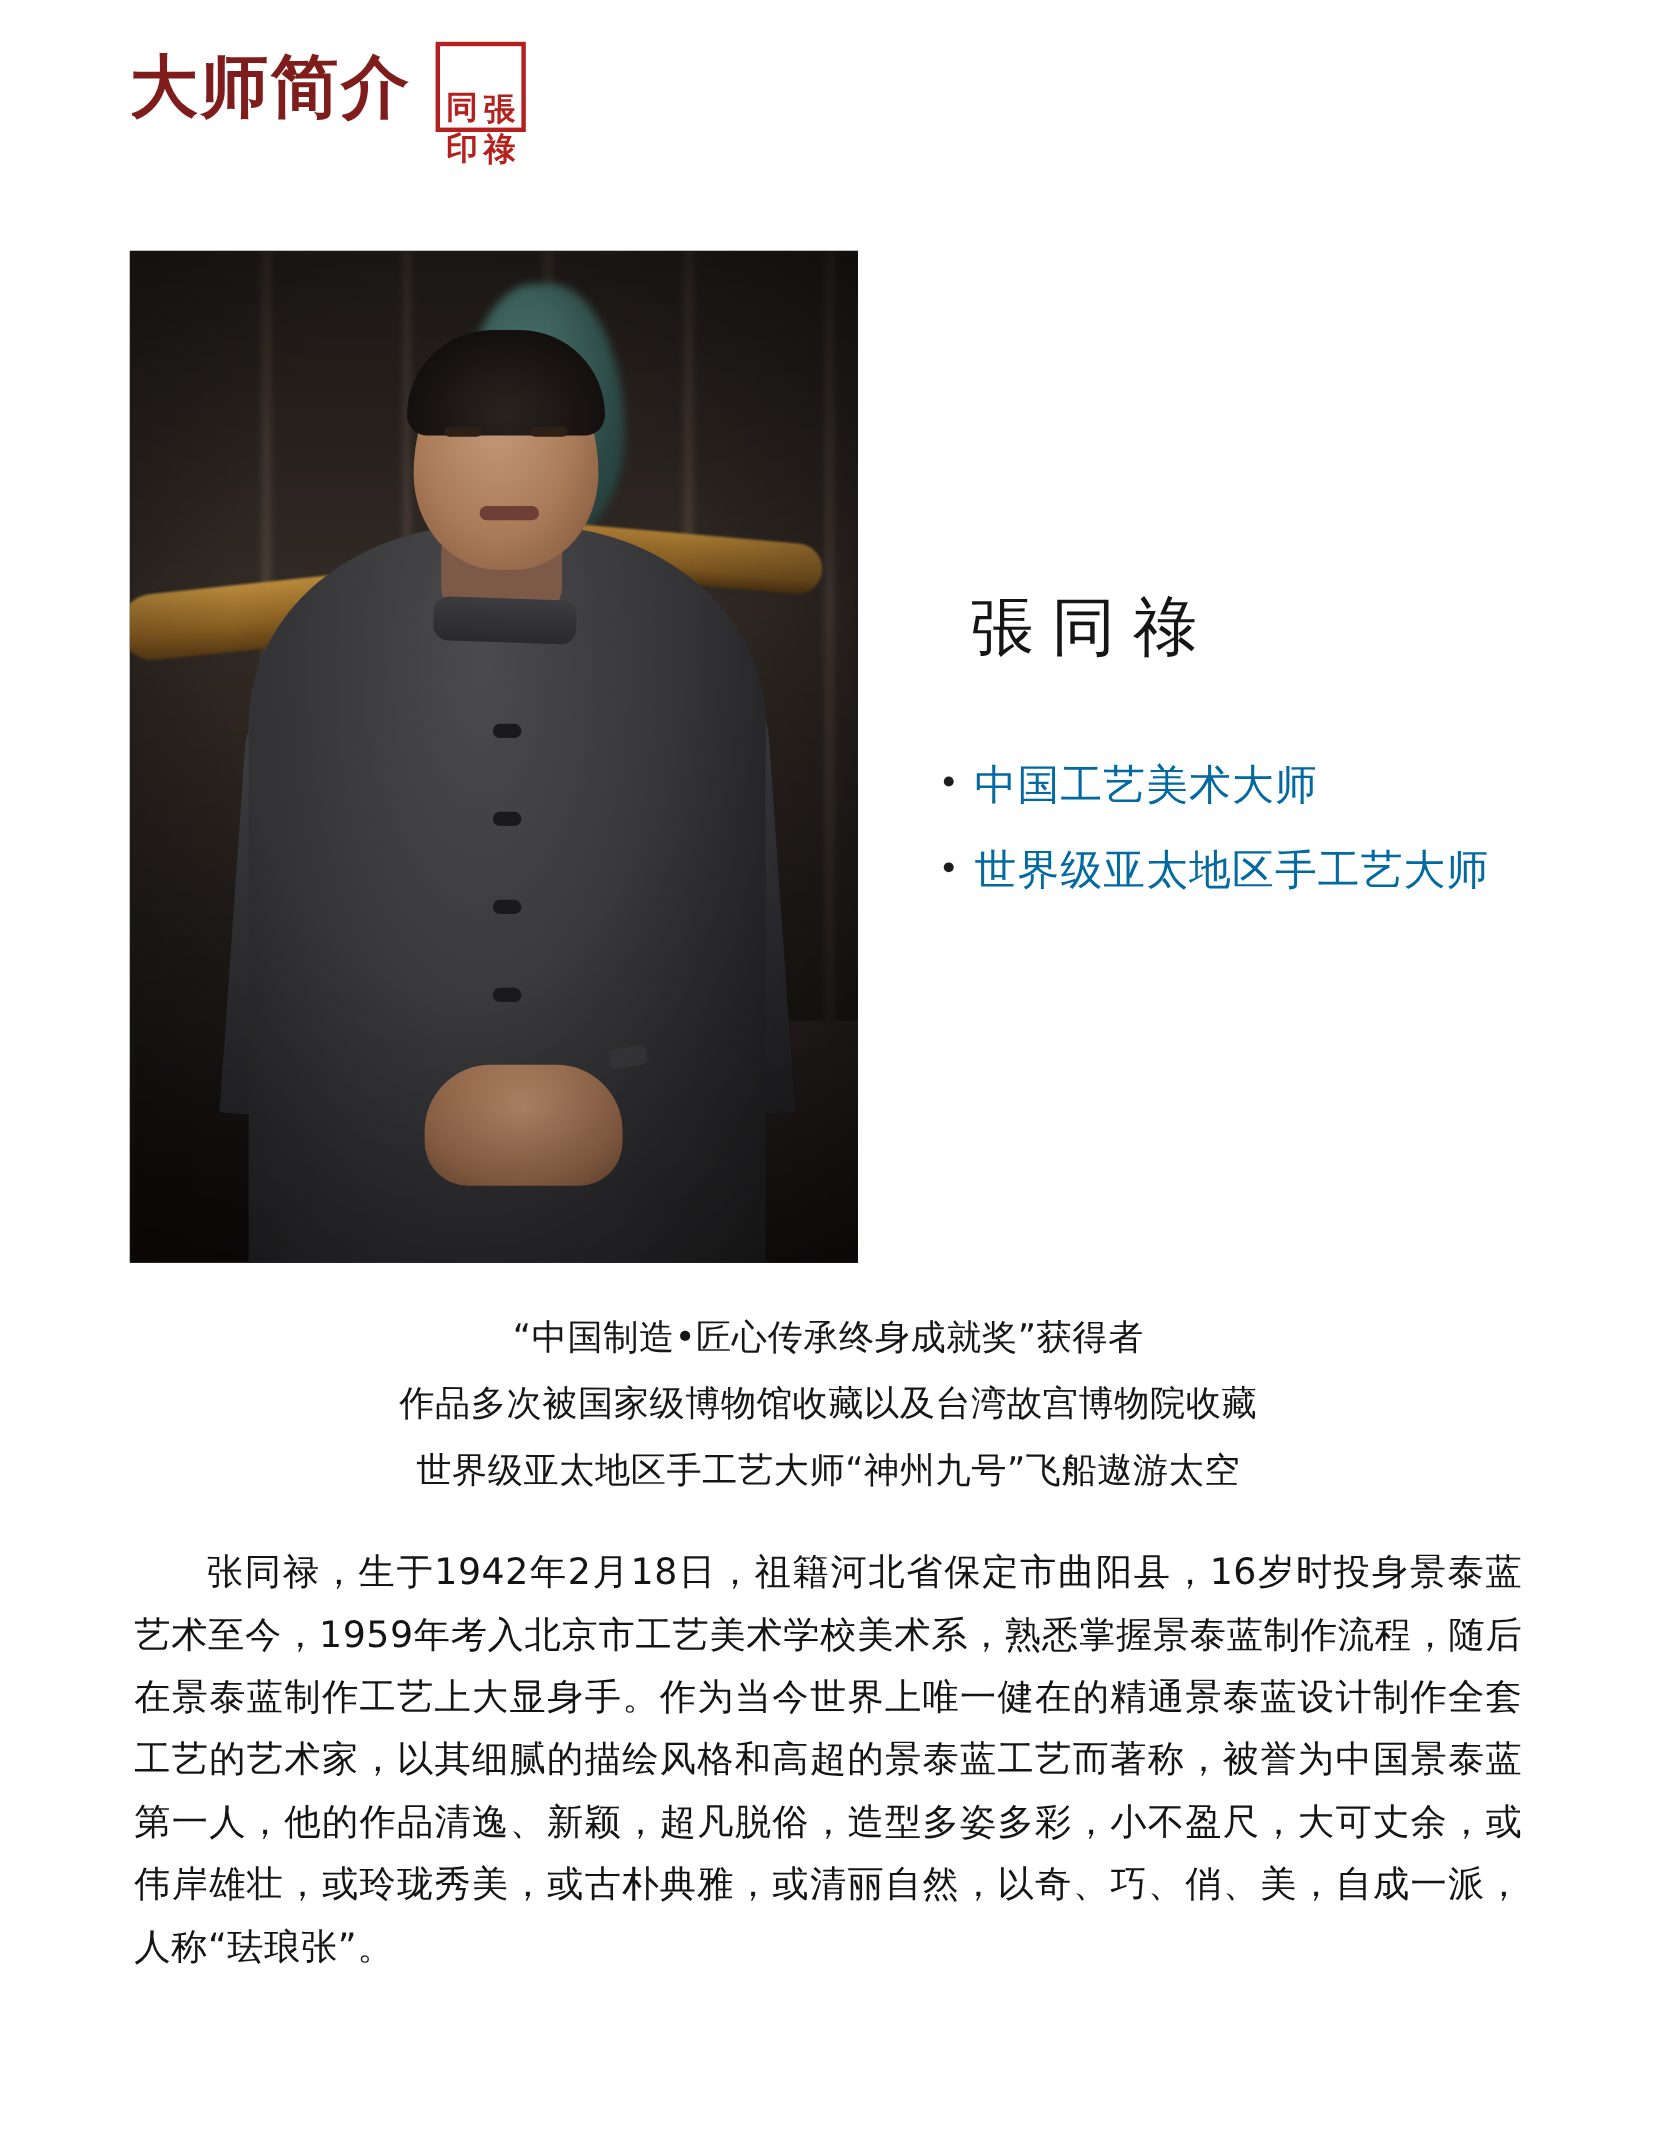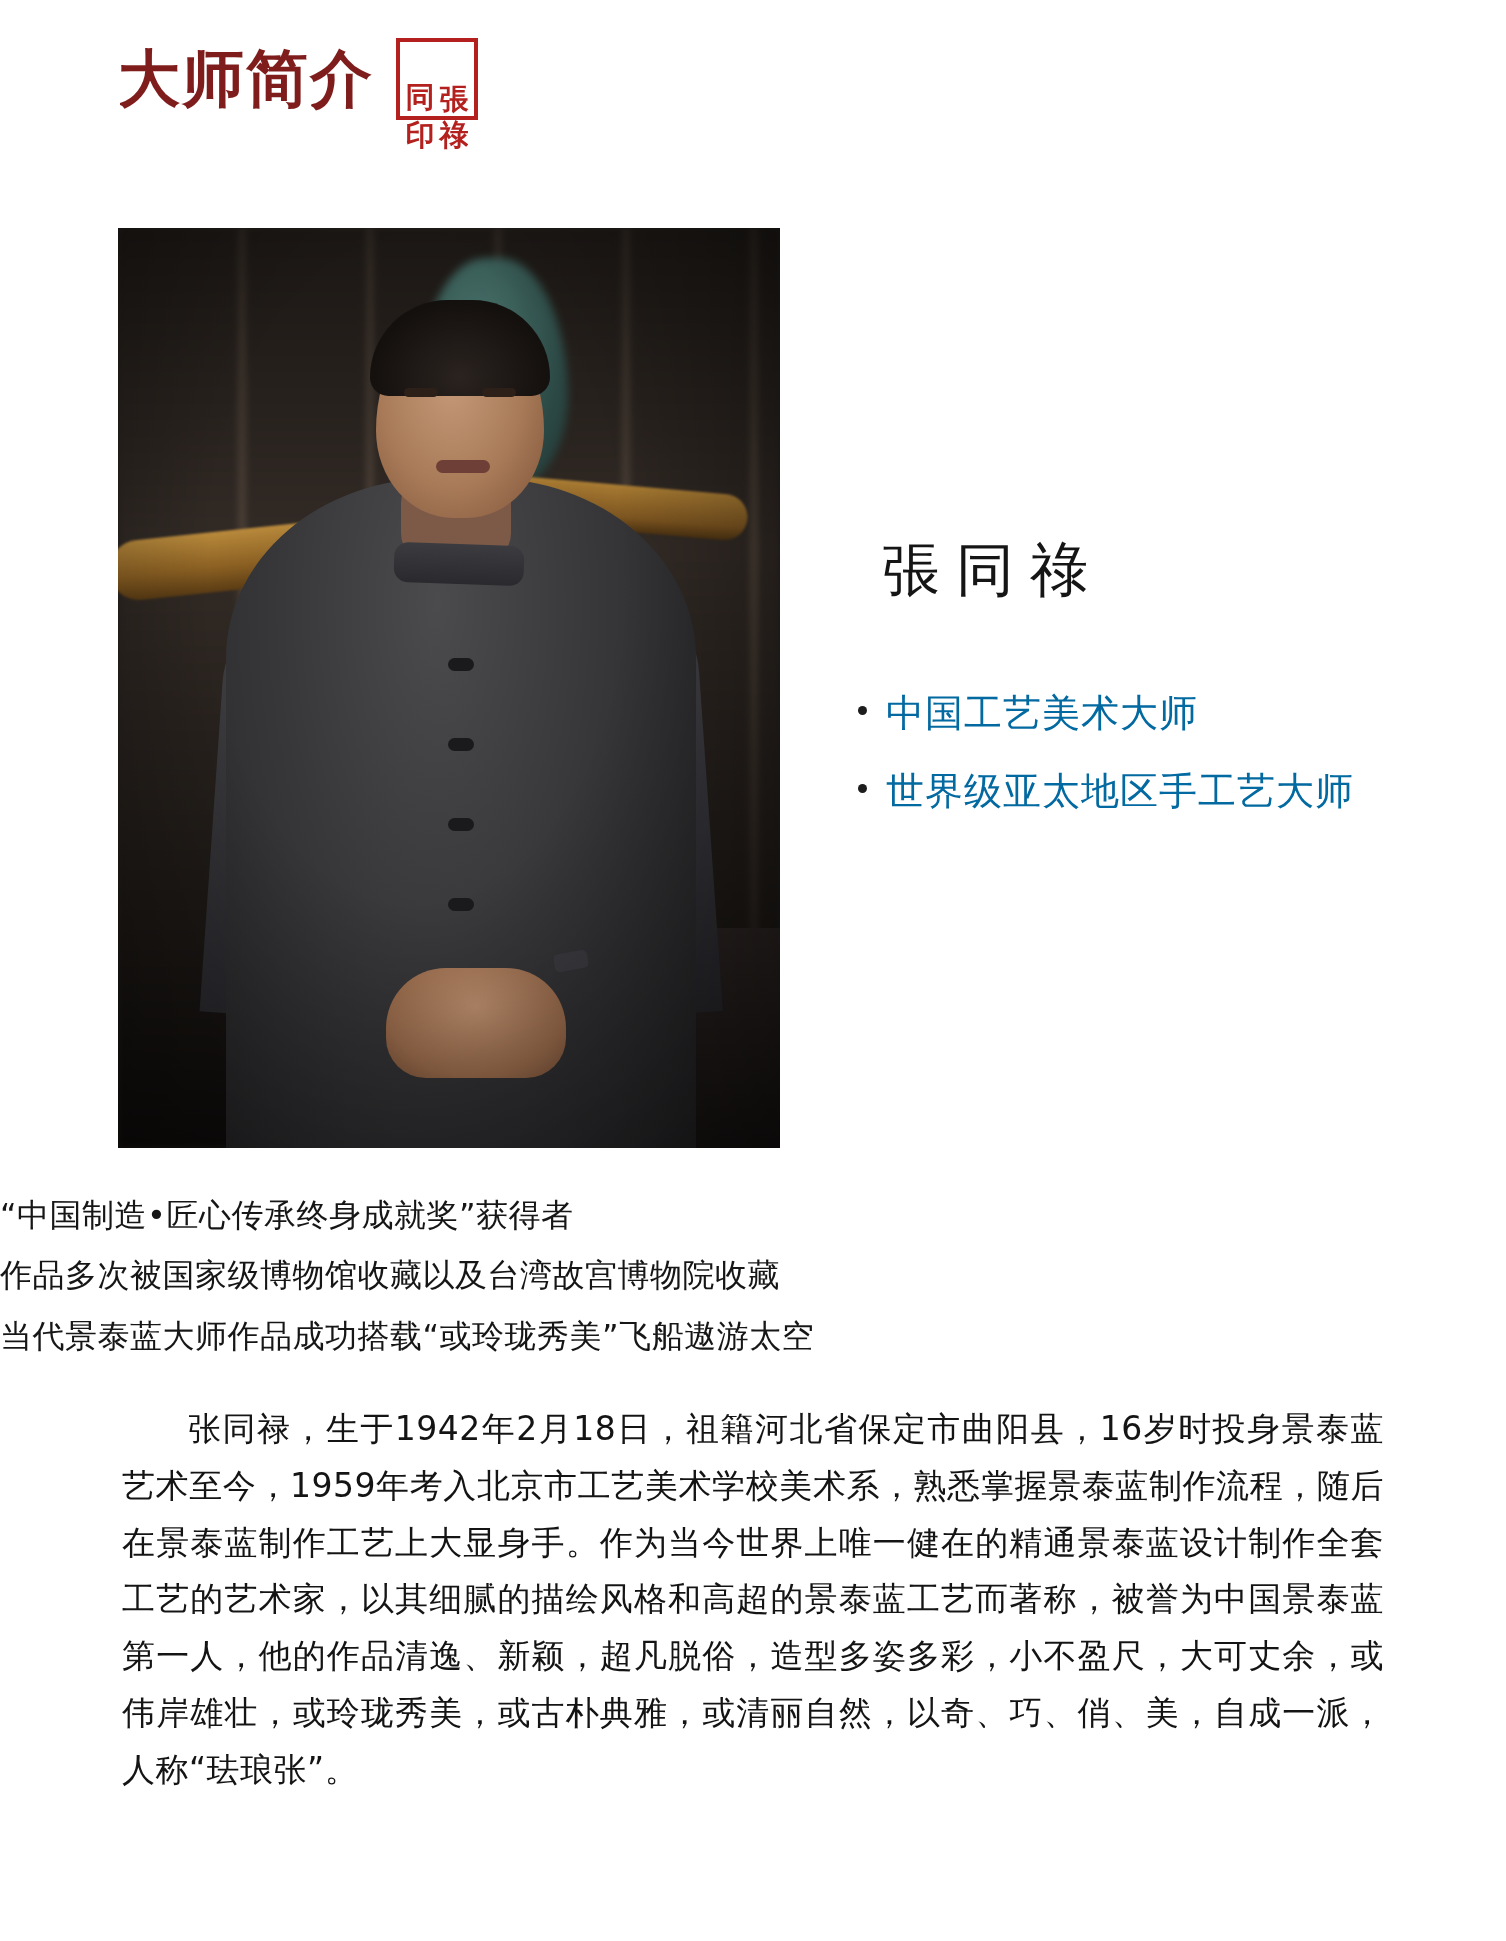--- a/index.html
+++ b/index.html
@@ -272,21 +272,21 @@
   .cred-list li .line2 {
     display: block;
   }
 
   
   .honours {
     position: absolute;
     left: 0;
     top: 1192px;
     width: 100%;
-    text-align: left;
+    text-align: center;
   }
   .honours p {
     margin: 0 0 14px 0;
     font-size: 32px;
     line-height: 1.45;
     color: #161616;
     letter-spacing: 0.5px;
   }
 
   
@@ -353,16 +353,16 @@
     <li>
       <span class="dot"></span>
       <span>世界级亚太地区手工艺大师</span>
     </li>
   </ul>
 </div>
 
 <div class="honours">
   <p>“中国制造•匠心传承终身成就奖”获得者</p>
   <p>作品多次被国家级博物馆收藏以及台湾故宫博物院收藏</p>
-  <p>当代景泰蓝大师作品成功搭载“或玲珑秀美”飞船遨游太空</p>
+  <p>世界级亚太地区手工艺大师“神州九号”飞船遨游太空</p>
 </div>
 
 <div class="bio">张同禄，生于1942年2月18日，祖籍河北省保定市曲阳县，16岁时投身景泰蓝艺术至今，1959年考入北京市工艺美术学校美术系，熟悉掌握景泰蓝制作流程，随后在景泰蓝制作工艺上大显身手。作为当今世界上唯一健在的精通景泰蓝设计制作全套工艺的艺术家，以其细腻的描绘风格和高超的景泰蓝工艺而著称，被誉为中国景泰蓝第一人，他的作品清逸、新颖，超凡脱俗，造型多姿多彩，小不盈尺，大可丈余，或伟岸雄壮，或玲珑秀美，或古朴典雅，或清丽自然，以奇、巧、俏、美，自成一派，人称“珐琅张”。</div>
 
 </body></html>

